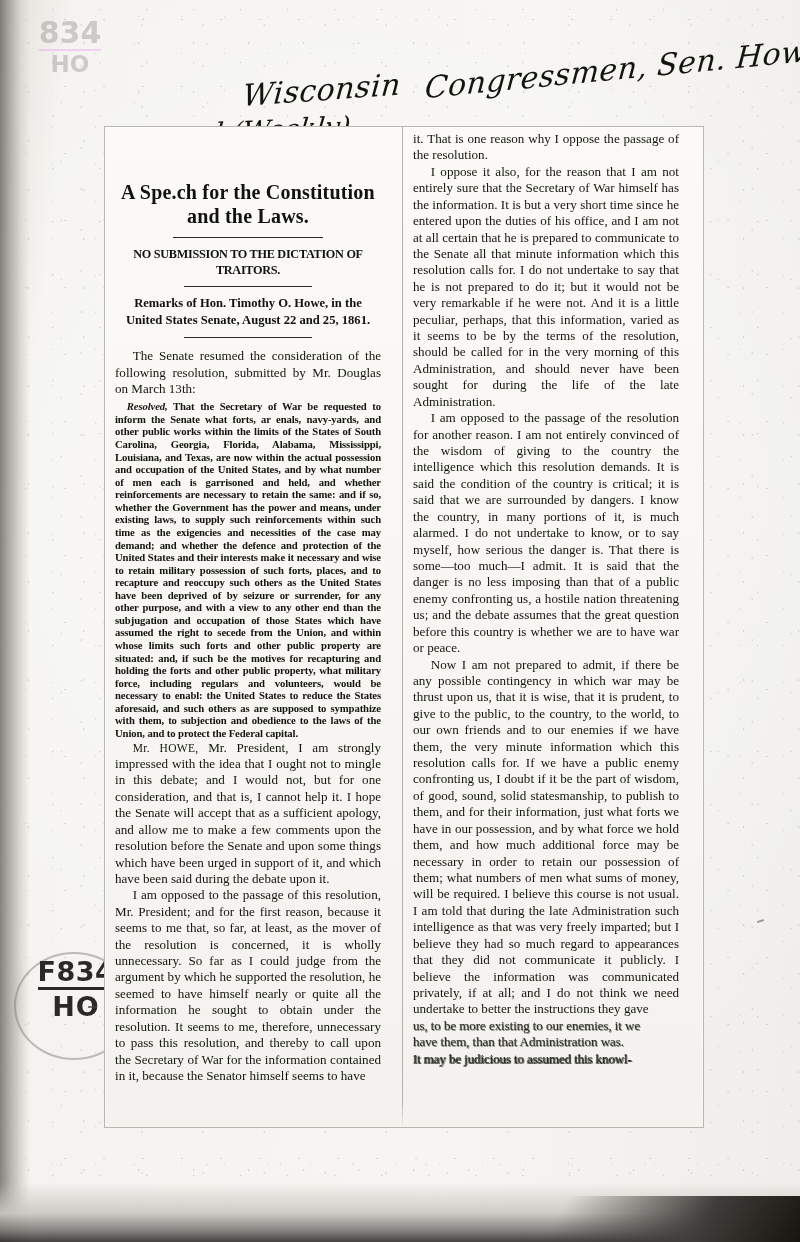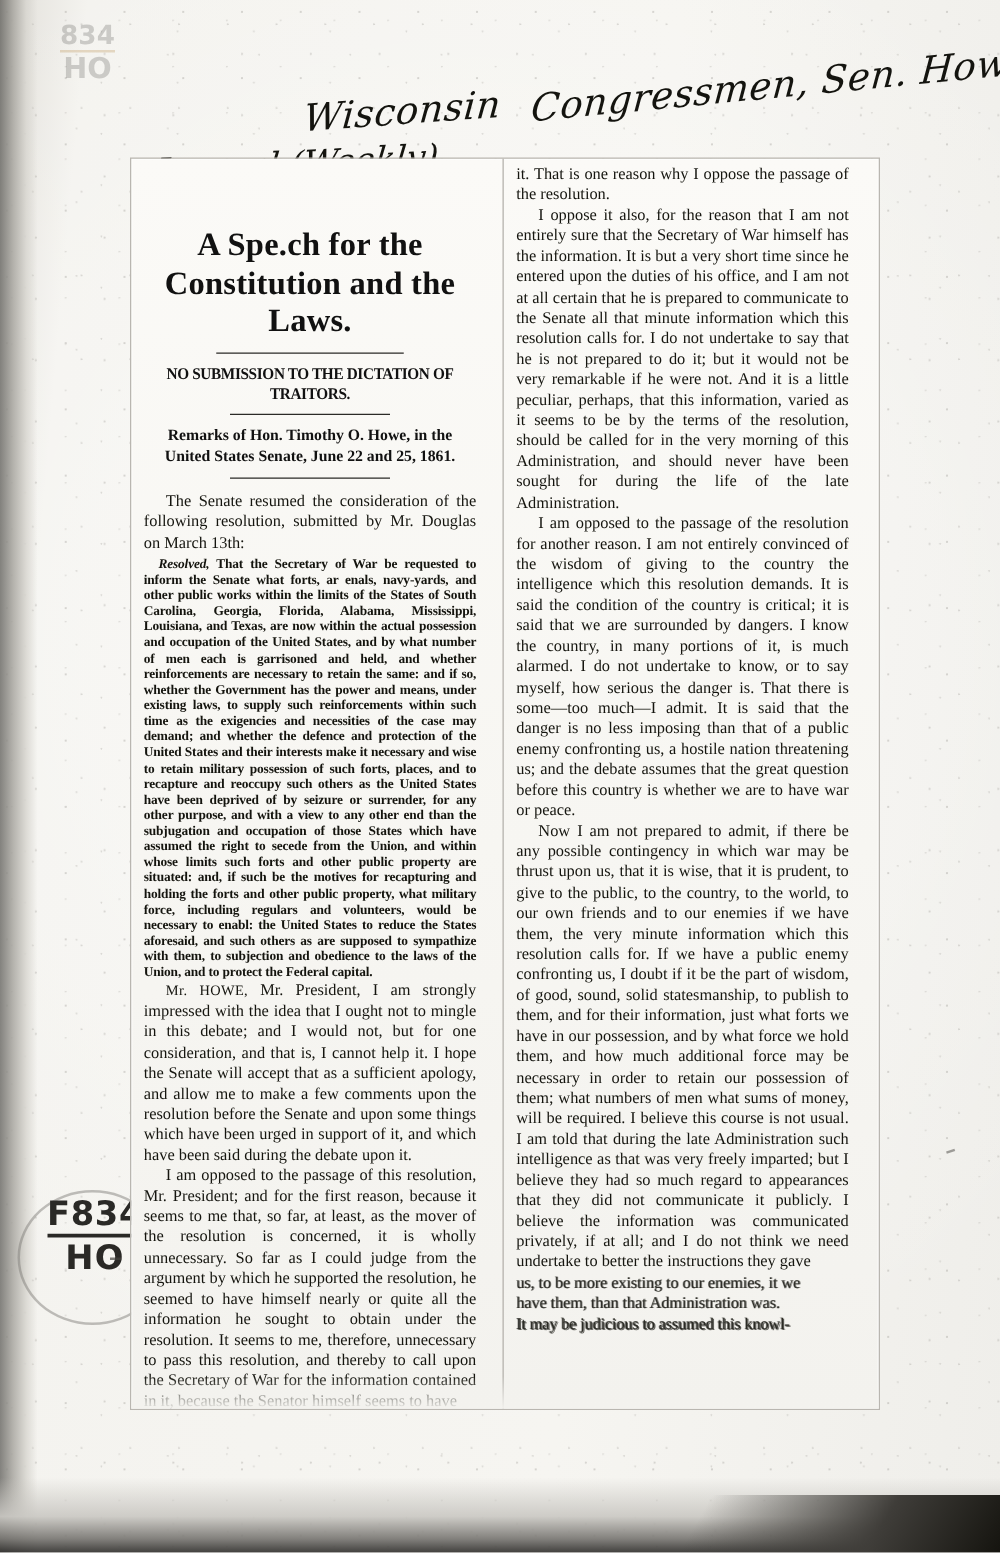--- a/index.html
+++ b/index.html
@@ -101,22 +101,22 @@
     margin-top: 3px;
   }
   .stamp-faint {
     left: 22px;
     top: 18px;
     width: 96px;
     opacity: 0.20;
     filter: blur(0.4px);
   }
   .stamp-faint .call-top {
-    font-size: 21px;
-    border-bottom: 2px solid #a16207;
+    font-size: 30px;
+    border-bottom: 2px solid #d946ef;
     display: inline-block;
     padding-bottom: 1px;
   }
   .stamp-faint .call-bottom {
     font-size: 23px;
     margin-top: 2px;
   }
 
   
   .hand {
@@ -180,21 +180,21 @@
     padding: 4px 8px 0 8px;
     box-sizing: border-box;
   }
   .col-left  { left: 2px; }
   .col-right { left: 300px; }
 
   
   .headline {
     font-family: "Liberation Serif", serif;
     font-weight: bold;
-    font-size: 26px;
+    font-size: 20px;
     line-height: 1.18;
     text-align: center;
     letter-spacing: 0.2px;
     margin: 50px 0 0 0;
     color: #111;
   }
   .subhead {
     font-family: "Liberation Serif", serif;
     font-weight: bold;
     font-size: 13px;
@@ -329,21 +329,21 @@
 
   <div class="clipping">
     <div class="col-rule"></div>
 
     <div class="col col-left">
 
       <h1 class="headline">A Spe.ch for the Constitution and the Laws.</h1>
       <div class="rule-short"></div>
       <h2 class="subhead">NO SUBMISSION TO THE DICTATION OF TRAITORS.</h2>
       <div class="rule-short thin"></div>
-      <h3 class="byline">Remarks of Hon. Timothy O. Howe, in the United States Senate, June 22 and 25, 1861.</h3>
+      <h3 class="byline">Remarks of Hon. Timothy O. Howe, in the United States Senate, August 22 and 25, 1861.</h3>
       <div class="rule-short thin"></div>
 
       <div class="body-text">
         <p class="first">The Senate resumed the consideration of the following resolution, submitted by Mr. Douglas on March 13th:</p>
       </div>
 
       <div class="resolution">
         <p><em>Resolved,</em><span> That the Secretary of War be requested to inform the Senate what forts, ar enals, navy-yards, and other public works within the limits of the States of South Carolina, Georgia, Florida, Alabama, Mississippi, Louisiana, and Texas, are now within the actual possession and occupation of the United States, and by what number of men each is garrisoned and held, and whether reinforcements are necessary to retain the same: and if so, whether the Government has the power and means, under existing laws, to supply such reinforcements within such time as the exigencies and necessities of the case may demand; and whether the defence and protection of the United States and their interests make it necessary and wise to retain military possession of such forts, places, and to recapture and reoccupy such others as the United States have been deprived of by seizure or surrender, for any other purpose, and with a view to any other end than the subjugation and occupation of those States which have assumed the right to secede from the Union, and within whose limits such forts and other public property are situated: and, if such be the motives for recapturing and holding the forts and other public property, what military force, including regulars and volunteers, would be necessary to enabl: the United States to reduce the States aforesaid, and such others as are supposed to sympathize with them, to subjection and obedience to the laws of the Union, and to protect the Federal capital.</span></p>
       </div>
 

